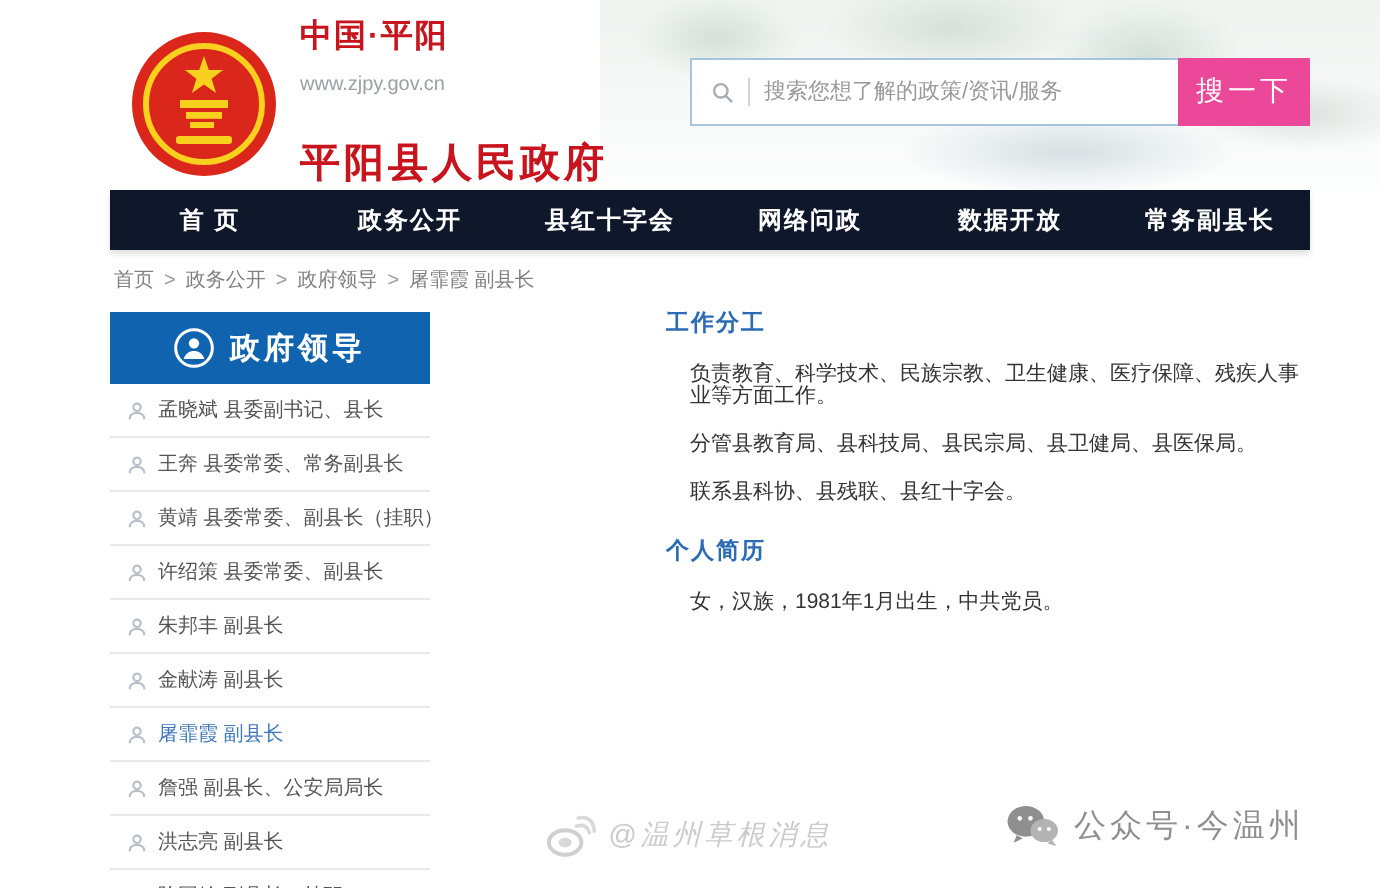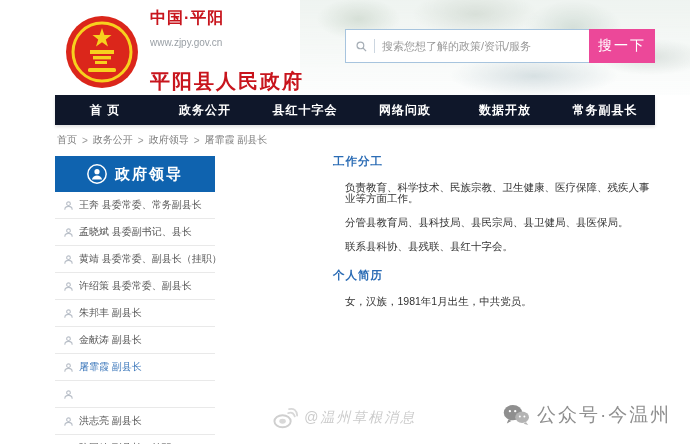--- a/index.html
+++ b/index.html
@@ -67,21 +67,21 @@
   .sections { position:absolute; left:333px; top:154px; width:324px; }
   .sec-head { color:#2b6cb5; font-size:11.5px; font-weight:bold; letter-spacing:1px; }
   .sec-p { margin:13px 0 0; padding-left:12px; font-size:10.5px; color:#333; line-height:11px; }
   .section + .section { margin-top:16px; }
 
   
   .wm-left { position:absolute; left:272px; top:406px; display:flex; align-items:center; gap:6px;
     color:rgba(175,175,175,.65); font-size:14px; letter-spacing:2px;font-style:italic; }
   .wm-left svg { width:26px; height:24px; }
   .wm-right { position:absolute; left:503px; top:402px; display:flex; align-items:center; gap:8px;
-    color:#8f8f8f; font-size:19px; letter-spacing:2px; }
+    color:#8f8f8f; font-size:16px; letter-spacing:2px; }
   .wm-right svg { width:26px; height:22px; }
 </style>
 </head>
 <body>
 
 <div class="page">
 
   <div class="header">
     <div class="header-scenery"></div>
     <div class="brand">
@@ -142,34 +142,34 @@
         <path d="M5.8 18.6c1-3.3 3.4-4.8 6.2-4.8s5.2 1.5 6.2 4.8" fill="#fff"></path>
       </svg>
       <span class="sidebar-title">政府领导</span>
     </div>
     <ul class="side-list">
         <li class="side-item">
           <svg class="p-icon" viewBox="0 0 24 24">
             <circle cx="12" cy="8" r="4" fill="none" stroke="#b9bfc8" stroke-width="2.4"></circle>
             <path d="M4 21c0-4.6 3.6-7 8-7s8 2.4 8 7" fill="none" stroke="#b9bfc8" stroke-width="2.4"></path>
           </svg>
+          <span>孟晓斌 县委副书记、县长</span>
+        </li>
+        <li class="side-item">
+          <svg class="p-icon" viewBox="0 0 24 24">
+            <circle cx="12" cy="8" r="4" fill="none" stroke="#b9bfc8" stroke-width="2.4"></circle>
+            <path d="M4 21c0-4.6 3.6-7 8-7s8 2.4 8 7" fill="none" stroke="#b9bfc8" stroke-width="2.4"></path>
+          </svg>
           <span>王奔 县委常委、常务副县长</span>
         </li>
         <li class="side-item">
           <svg class="p-icon" viewBox="0 0 24 24">
             <circle cx="12" cy="8" r="4" fill="none" stroke="#b9bfc8" stroke-width="2.4"></circle>
             <path d="M4 21c0-4.6 3.6-7 8-7s8 2.4 8 7" fill="none" stroke="#b9bfc8" stroke-width="2.4"></path>
           </svg>
-          <span>孟晓斌 县委副书记、县长</span>
-        </li>
-        <li class="side-item">
-          <svg class="p-icon" viewBox="0 0 24 24">
-            <circle cx="12" cy="8" r="4" fill="none" stroke="#b9bfc8" stroke-width="2.4"></circle>
-            <path d="M4 21c0-4.6 3.6-7 8-7s8 2.4 8 7" fill="none" stroke="#b9bfc8" stroke-width="2.4"></path>
-          </svg>
           <span>黄靖 县委常委、副县长（挂职）</span>
         </li>
         <li class="side-item">
           <svg class="p-icon" viewBox="0 0 24 24">
             <circle cx="12" cy="8" r="4" fill="none" stroke="#b9bfc8" stroke-width="2.4"></circle>
             <path d="M4 21c0-4.6 3.6-7 8-7s8 2.4 8 7" fill="none" stroke="#b9bfc8" stroke-width="2.4"></path>
           </svg>
           <span>许绍策 县委常委、副县长</span>
         </li>
         <li class="side-item">
@@ -191,20 +191,21 @@
             <circle cx="12" cy="8" r="4" fill="none" stroke="#b9bfc8" stroke-width="2.4"></circle>
             <path d="M4 21c0-4.6 3.6-7 8-7s8 2.4 8 7" fill="none" stroke="#b9bfc8" stroke-width="2.4"></path>
           </svg>
           <span>屠霏霞 副县长</span>
         </li>
         <li class="side-item">
           <svg class="p-icon" viewBox="0 0 24 24">
             <circle cx="12" cy="8" r="4" fill="none" stroke="#b9bfc8" stroke-width="2.4"></circle>
             <path d="M4 21c0-4.6 3.6-7 8-7s8 2.4 8 7" fill="none" stroke="#b9bfc8" stroke-width="2.4"></path>
           </svg>
+          <span>詹强 副县长、公安局局长</span>
         </li>
         <li class="side-item">
           <svg class="p-icon" viewBox="0 0 24 24">
             <circle cx="12" cy="8" r="4" fill="none" stroke="#b9bfc8" stroke-width="2.4"></circle>
             <path d="M4 21c0-4.6 3.6-7 8-7s8 2.4 8 7" fill="none" stroke="#b9bfc8" stroke-width="2.4"></path>
           </svg>
           <span>洪志亮 副县长</span>
         </li>
         <li class="side-item">
           <svg class="p-icon" viewBox="0 0 24 24">

